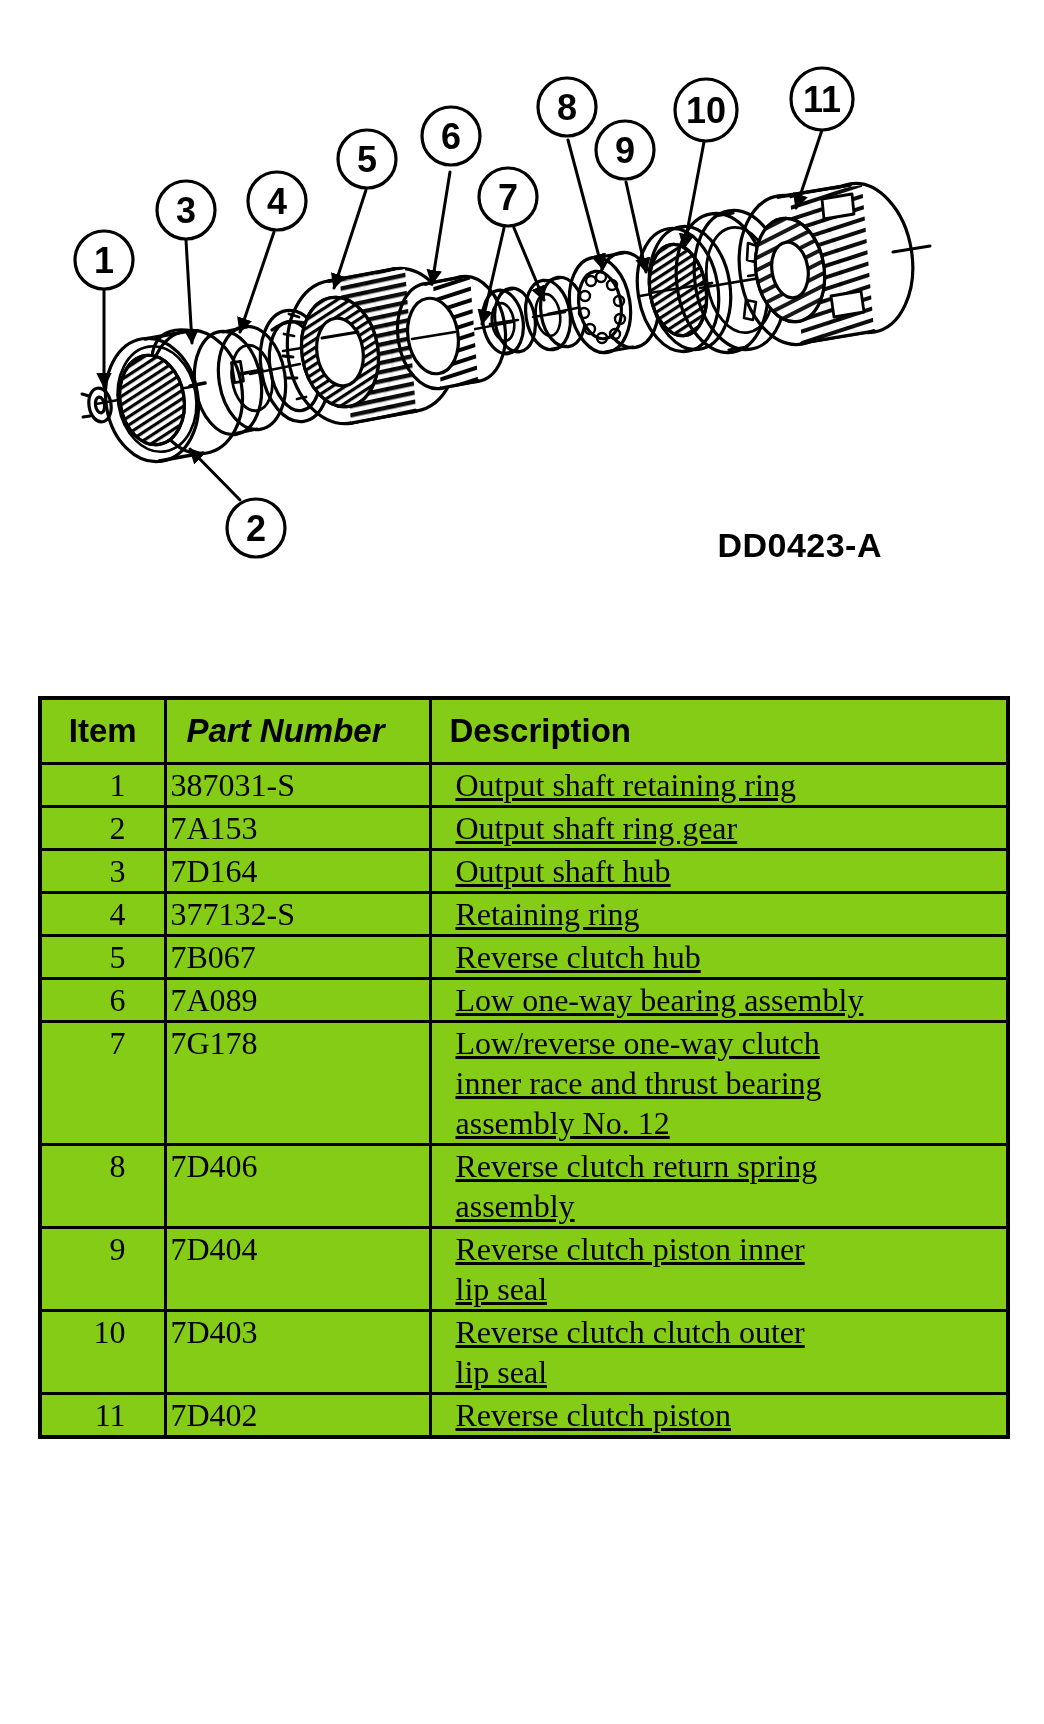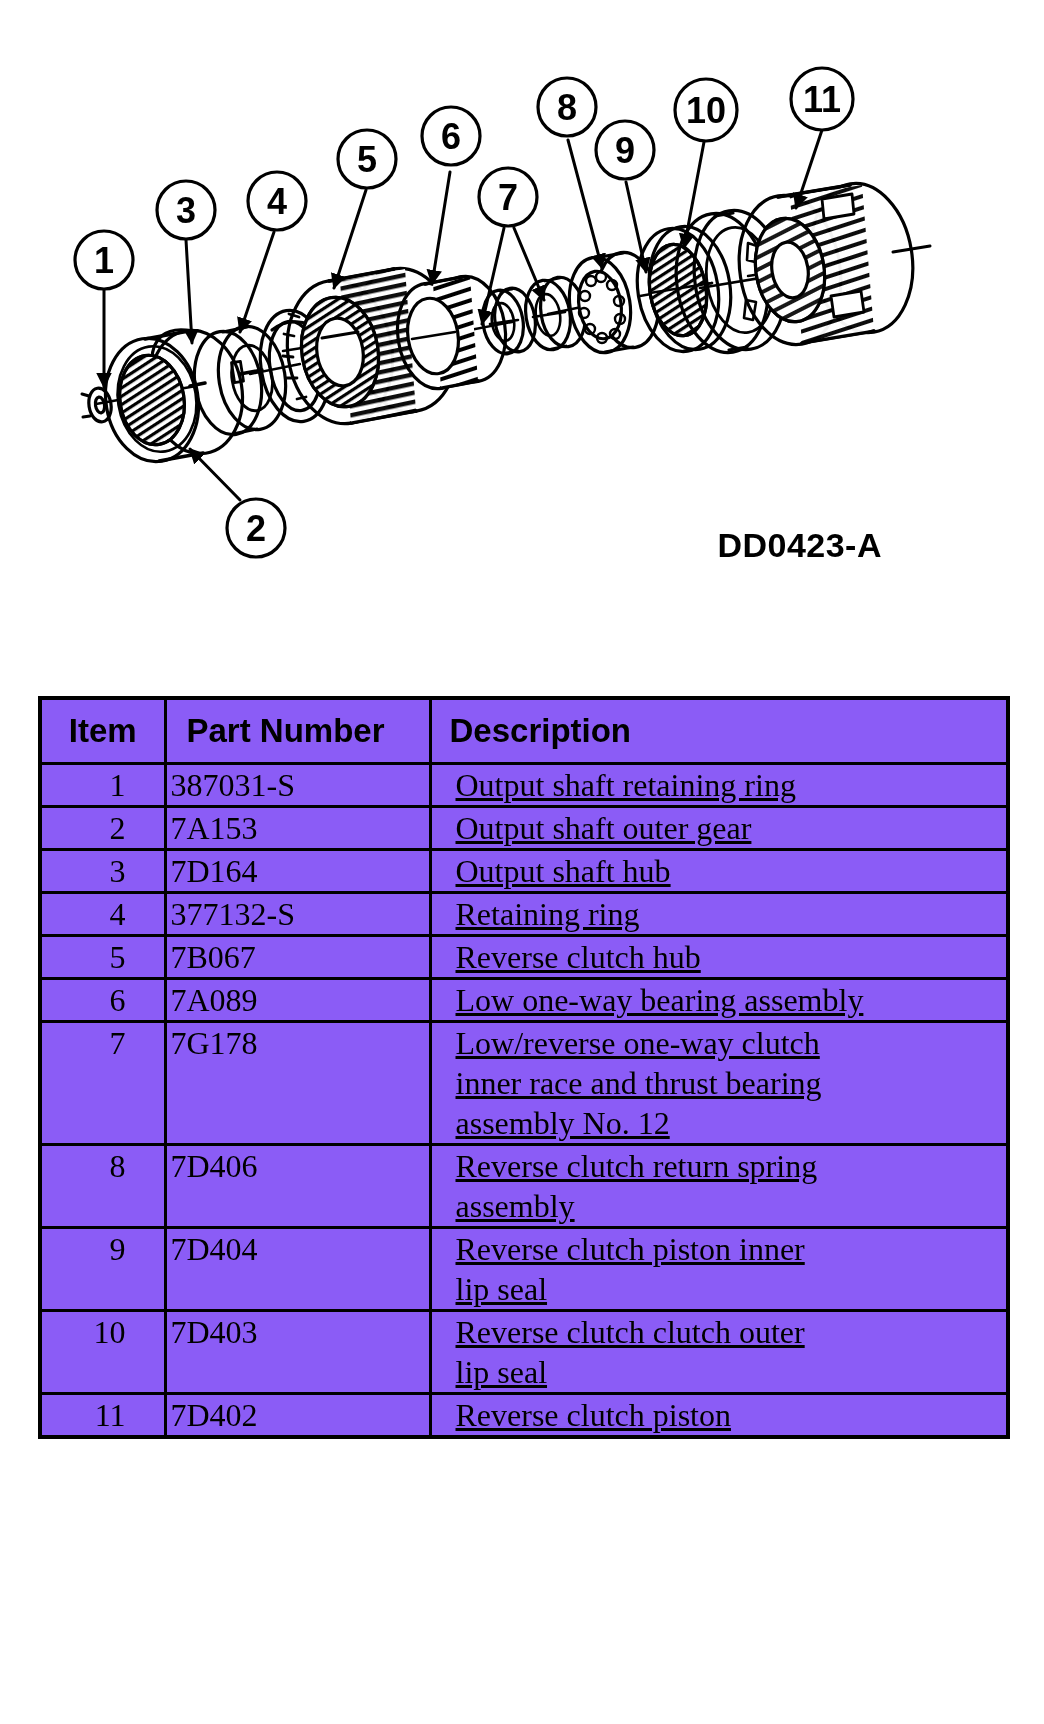--- a/index.html
+++ b/index.html
@@ -50,21 +50,21 @@
   #parts-table-wrap {
     position: absolute;
     left: 38px;
     top: 696px;
     width: 968px;
   }
   table.parts {
     border-collapse: collapse;
     width: 968px;
     table-layout: fixed;
-    background: #8b5cf6;
+    background: #84cc16;
   }
   table.parts th,
   table.parts td {
     border: 3px solid #000000;
     vertical-align: top;
     padding: 0;
   }
   
   table.parts {
     border: 4px solid #000000;
@@ -77,21 +77,21 @@
   thead th {
     font-family: "Liberation Sans", sans-serif;
     font-weight: bold;
     font-size: 33px;
     text-align: left;
     height: 62px;
     line-height: 62px;
     white-space: nowrap;
   }
   thead th.h-item { text-align: center; padding: 0 6px; }
-  thead th.h-part { padding-left: 20px; }
+  thead th.h-part { padding-left: 20px; font-style: italic; }
   thead th.h-desc { padding-left: 18px; margin-left: 10px; }
 
   tbody td {
     font-family: "Liberation Serif", serif;
     font-size: 32px;
     line-height: 40px;
     padding-top: 9px;
     padding-bottom: 9px;
   }
   tbody td.d-item {
@@ -399,21 +399,21 @@
           <td class="d-item">1</td>
           <td class="d-part">387031-S</td>
           <td class="d-desc">
             <span class="line">Output shaft retaining ring</span>
           </td>
         </tr>
         <tr>
           <td class="d-item">2</td>
           <td class="d-part">7A153</td>
           <td class="d-desc">
-            <span class="line">Output shaft outer gear</span>
+            <span class="line">Output shaft ring gear</span>
           </td>
         </tr>
         <tr>
           <td class="d-item">3</td>
           <td class="d-part">7D164</td>
           <td class="d-desc">
             <span class="line">Output shaft hub</span>
           </td>
         </tr>
         <tr>

